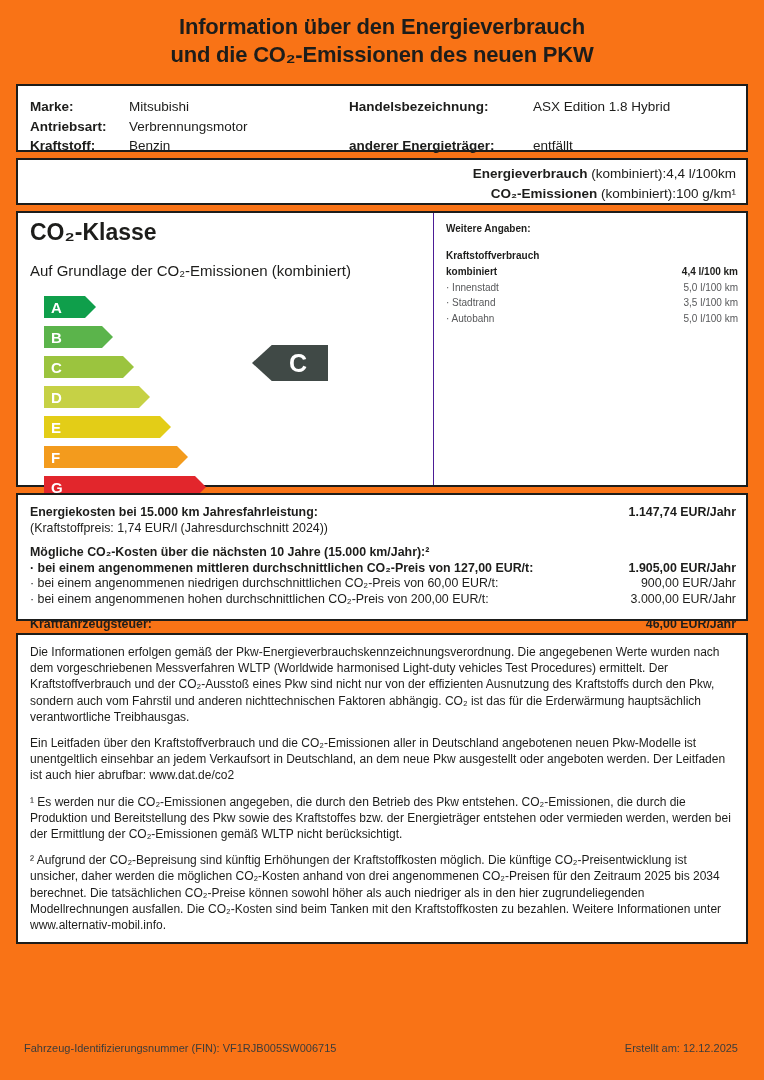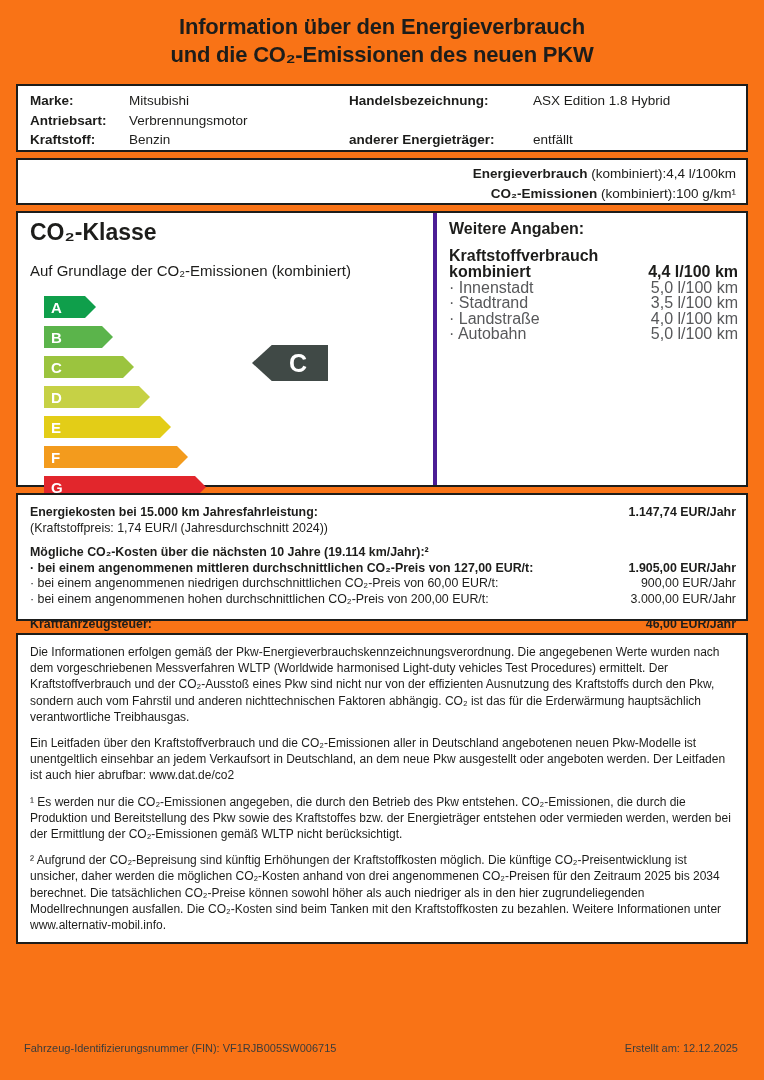--- a/index.html
+++ b/index.html
@@ -6,21 +6,21 @@
   html,body { background:#ffffff; }
   body { font-family:"Liberation Sans", sans-serif; color:#1d1d1b; }
   .page { position:relative; width:764px; height:1080px; background:#f97316; overflow:hidden; }
 
   .title { position:absolute; top:13px; left:0; width:100%; text-align:center;
            font-size:22px; font-weight:700; line-height:28px; letter-spacing:-0.2px; }
 
   .box { position:absolute; left:16px; width:732px; border:2px solid #1d1d1b; background:#fff; }
 
   
-  .box-vehicle { top:84px; height:68px; padding:5px 12px; }
+  .box-vehicle { top:84px; height:68px; padding:11px 12px; }
   .vgrid { display:grid; grid-template-columns:99px 220px 184px 1fr; font-size:13.5px; line-height:19.5px; }
   .lbl { font-weight:700; }
 
   
   .box-consumption { top:158px; height:47px; padding:4px 10px 0 12px; font-size:13.5px; }
   .crow { display:flex; justify-content:flex-end; line-height:19.5px; }
 
   
   .box-co2class { top:211px; height:276px; }
   .co2-left { position:absolute; left:0; top:0; width:415px; height:100%; padding:6px 0 0 12px; }
@@ -29,21 +29,21 @@
   .scale { position:relative; margin:12px 0 0 14px; }
   .arrow-row { height:30px; display:flex; align-items:center; }
   .class-arrow { height:22px; display:flex; align-items:center;
                  clip-path:polygon(0 0, calc(100% - 11px) 0, 100% 50%, calc(100% - 11px) 100%, 0 100%); }
   .arrow-letter { color:#fff; font-weight:700; font-size:15px; padding-left:7px; }
   .indicator { position:absolute; left:208px; width:76px; height:36px;
                clip-path:polygon(0 50%, 26% 0, 100% 0, 100% 100%, 26% 100%);
                display:flex; align-items:center; justify-content:center; }
   .indicator span { color:#fff; font-weight:700; font-size:25px; padding-left:16px; }
   .co2-right { position:absolute; left:415px; top:0; width:317px; height:100%;
-               border-left:4px solid #4c1d95; padding:8px 12px 0 12px; font-size:16px; }
+               border-left:1px solid #4c1d95; padding:8px 12px 0 12px; font-size:10px; }
   .fi-heading { font-weight:700; line-height:16px; }
   .fi-fuel { font-weight:700; margin-top:11px; line-height:16px; }
   .fi-row { display:flex; justify-content:space-between; line-height:15.5px;gap:24px; }
   .fi-bold { font-weight:700; }
   .fi-gray { color:#57585a; }
 
   
   .box-costs { top:493px; height:128px; padding:10px 10px 0 12px; font-size:12.4px; }
   .cost-row { display:flex; justify-content:space-between; line-height:15.6px; }
   .cost-row.bold, .cost-bold { font-weight:700; }
@@ -151,41 +151,37 @@
       </div>
       <div class="fi-row fi-gray">
         <span>· Innenstadt</span>
         <span>5,0 l/100 km</span>
       </div>
       <div class="fi-row fi-gray">
         <span>· Stadtrand</span>
         <span>3,5 l/100 km</span>
       </div>
       <div class="fi-row fi-gray">
-        <span>· Landstraße</span>
-        <span>4,0 l/100 km</span>
-      </div>
-      <div class="fi-row fi-gray">
         <span>· Autobahn</span>
         <span>5,0 l/100 km</span>
       </div>
     </div>
   </div>
 
   <div class="box box-costs">
     <div class="cost-row bold">
       <span>Energiekosten bei 15.000 km Jahresfahrleistung:</span>
       <span>1.147,74 EUR/Jahr</span>
     </div>
     <div class="cost-row">
       <span>(Kraftstoffpreis: 1,74 EUR/l (Jahresdurchschnitt 2024))</span>
     </div>
     <div class="spacer9"></div>
     <div class="cost-row bold">
-      <span>Mögliche CO₂-Kosten über die nächsten 10 Jahre (19.114 km/Jahr):²</span>
+      <span>Mögliche CO₂-Kosten über die nächsten 10 Jahre (15.000 km/Jahr):²</span>
     </div>
     <div class="cost-row bold">
       <span>· bei einem angenommenen mittleren durchschnittlichen CO₂-Preis von 127,00 EUR/t:</span>
       <span>1.905,00 EUR/Jahr</span>
     </div>
     <div class="cost-row">
       <span>· bei einem angenommenen niedrigen durchschnittlichen CO₂-Preis von 60,00 EUR/t:</span>
       <span>900,00 EUR/Jahr</span>
     </div>
     <div class="cost-row">

